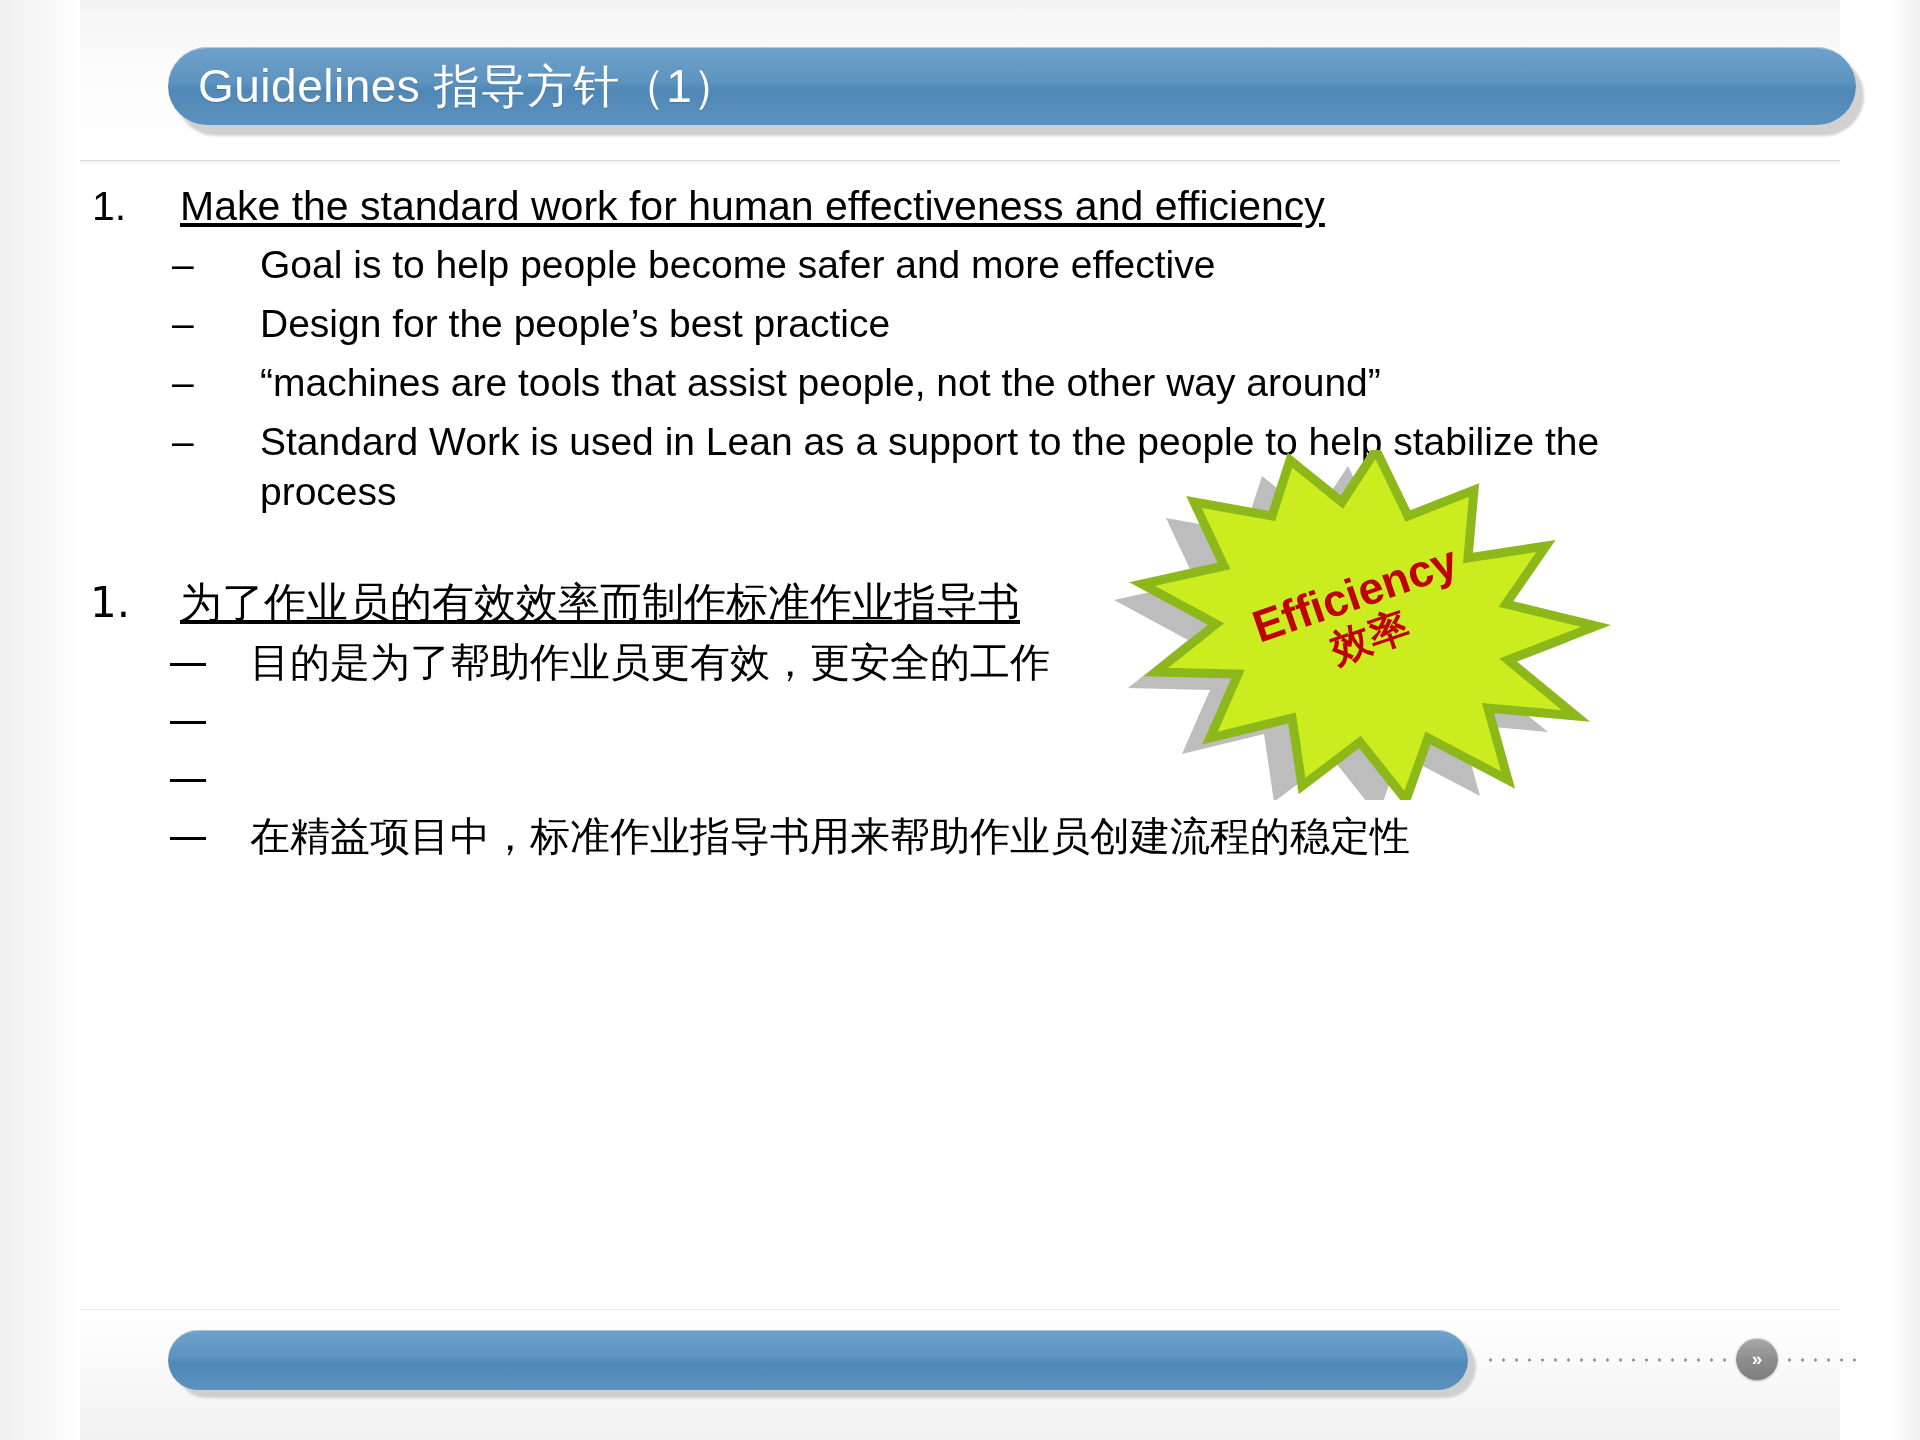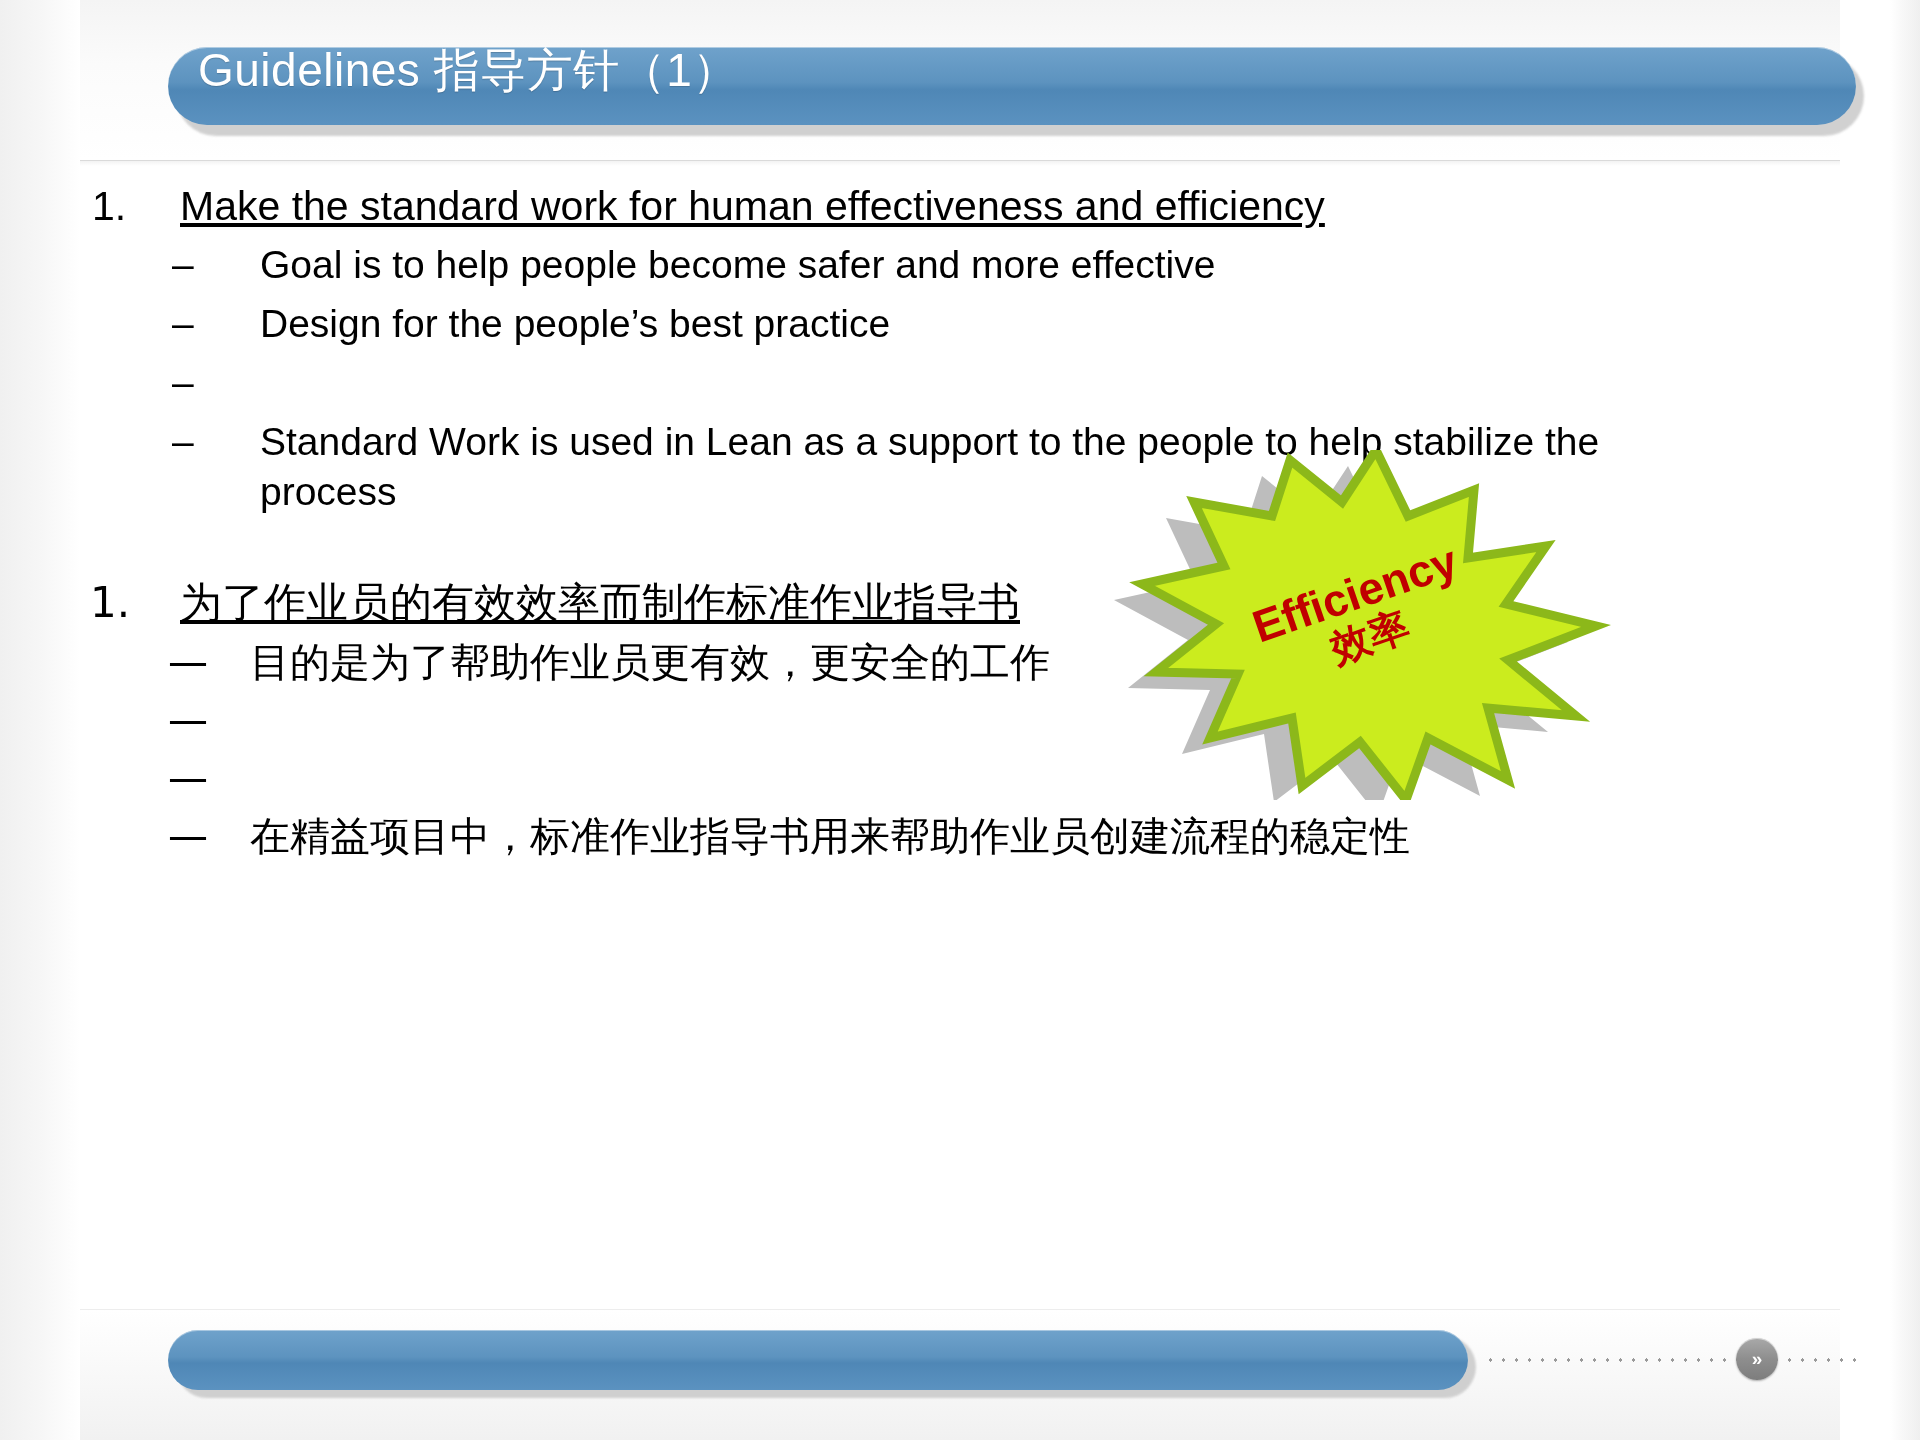--- a/index.html
+++ b/index.html
@@ -63,20 +63,21 @@
     opacity: .85;
   }
   .title-pill {
     position: absolute;
     left: 88px; top: 47px;
     width: 1688px; height: 78px;
     border-radius: 39px;
     background: linear-gradient(to bottom, #6fa2cb 0%, #5d93bf 45%, #4f87b6 55%, #5b92c0 100%);
     box-shadow: inset 0 1px 0 rgba(255,255,255,.45);
     display: flex;
+    align-items: center;
   }
   .title-text {
     margin-left: 30px;
     color: #ffffff;
     font-size: 46px;
     font-weight: 400;
     letter-spacing: .5px;
     line-height: 1;
     white-space: nowrap;
     text-shadow: 0 1px 1px rgba(0,0,0,.18);
@@ -255,20 +256,21 @@
         <span class="txt">Goal is to help people become safer and more effective</span>
       </div>
 
       <div class="lvl2">
         <span class="marker">–</span>
         <span class="txt">Design for the people’s best practice</span>
       </div>
 
       <div class="lvl2">
         <span class="marker">–</span>
+        <span class="txt">“machines are tools that assist people, not the other way around”</span>
       </div>
 
       <div class="lvl2">
         <span class="marker">–</span>
         <span class="txt">Standard Work is used in Lean as a support to the people to help stabilize the process</span>
       </div>
 
     </div>
 
     <div class="gap"></div>

